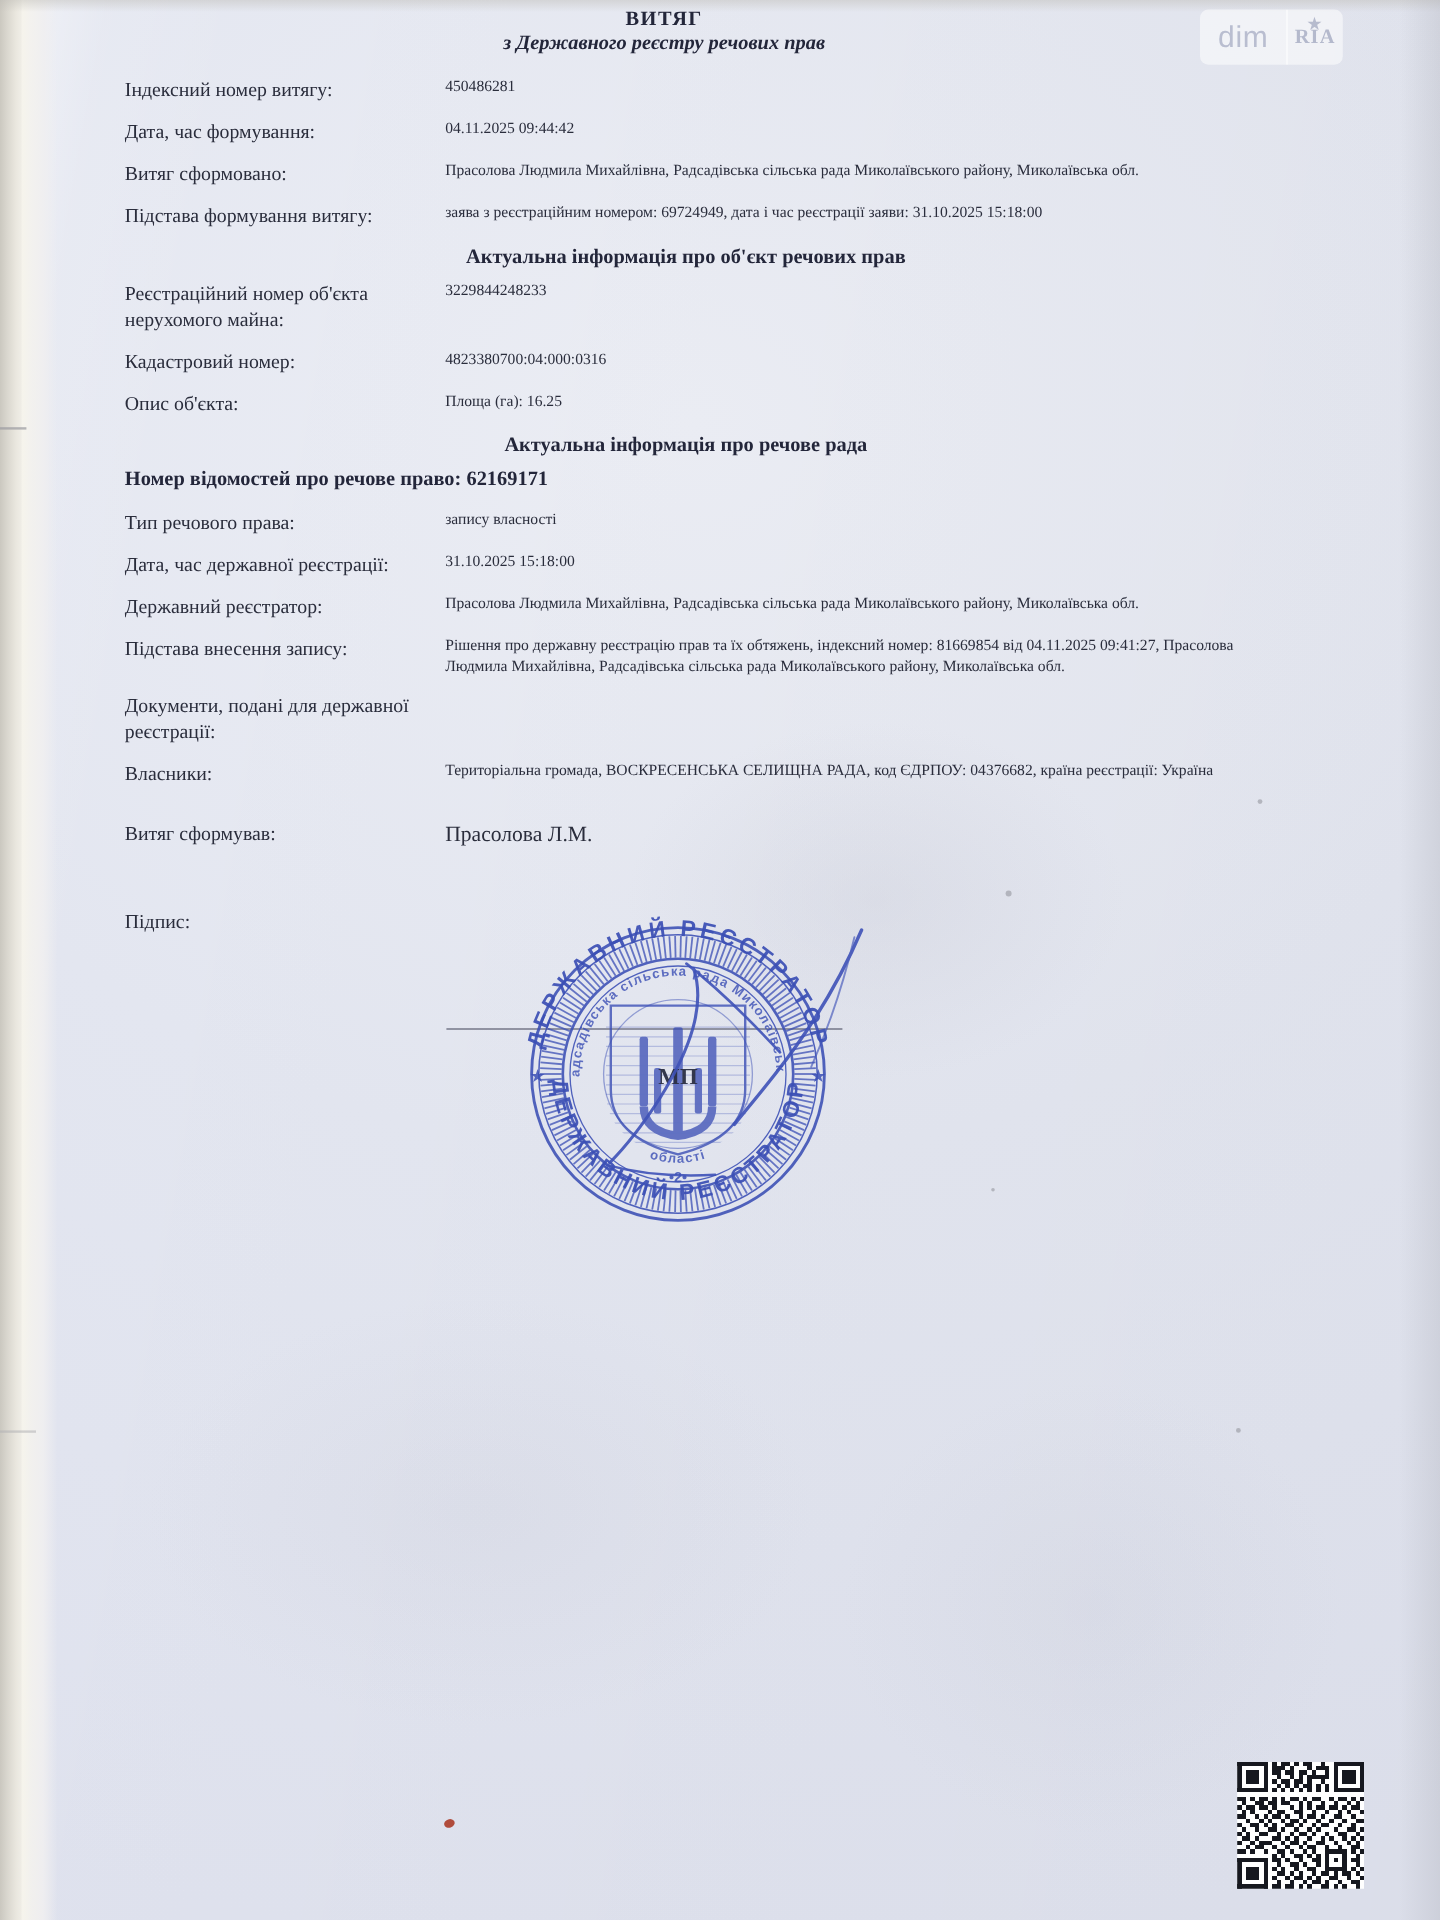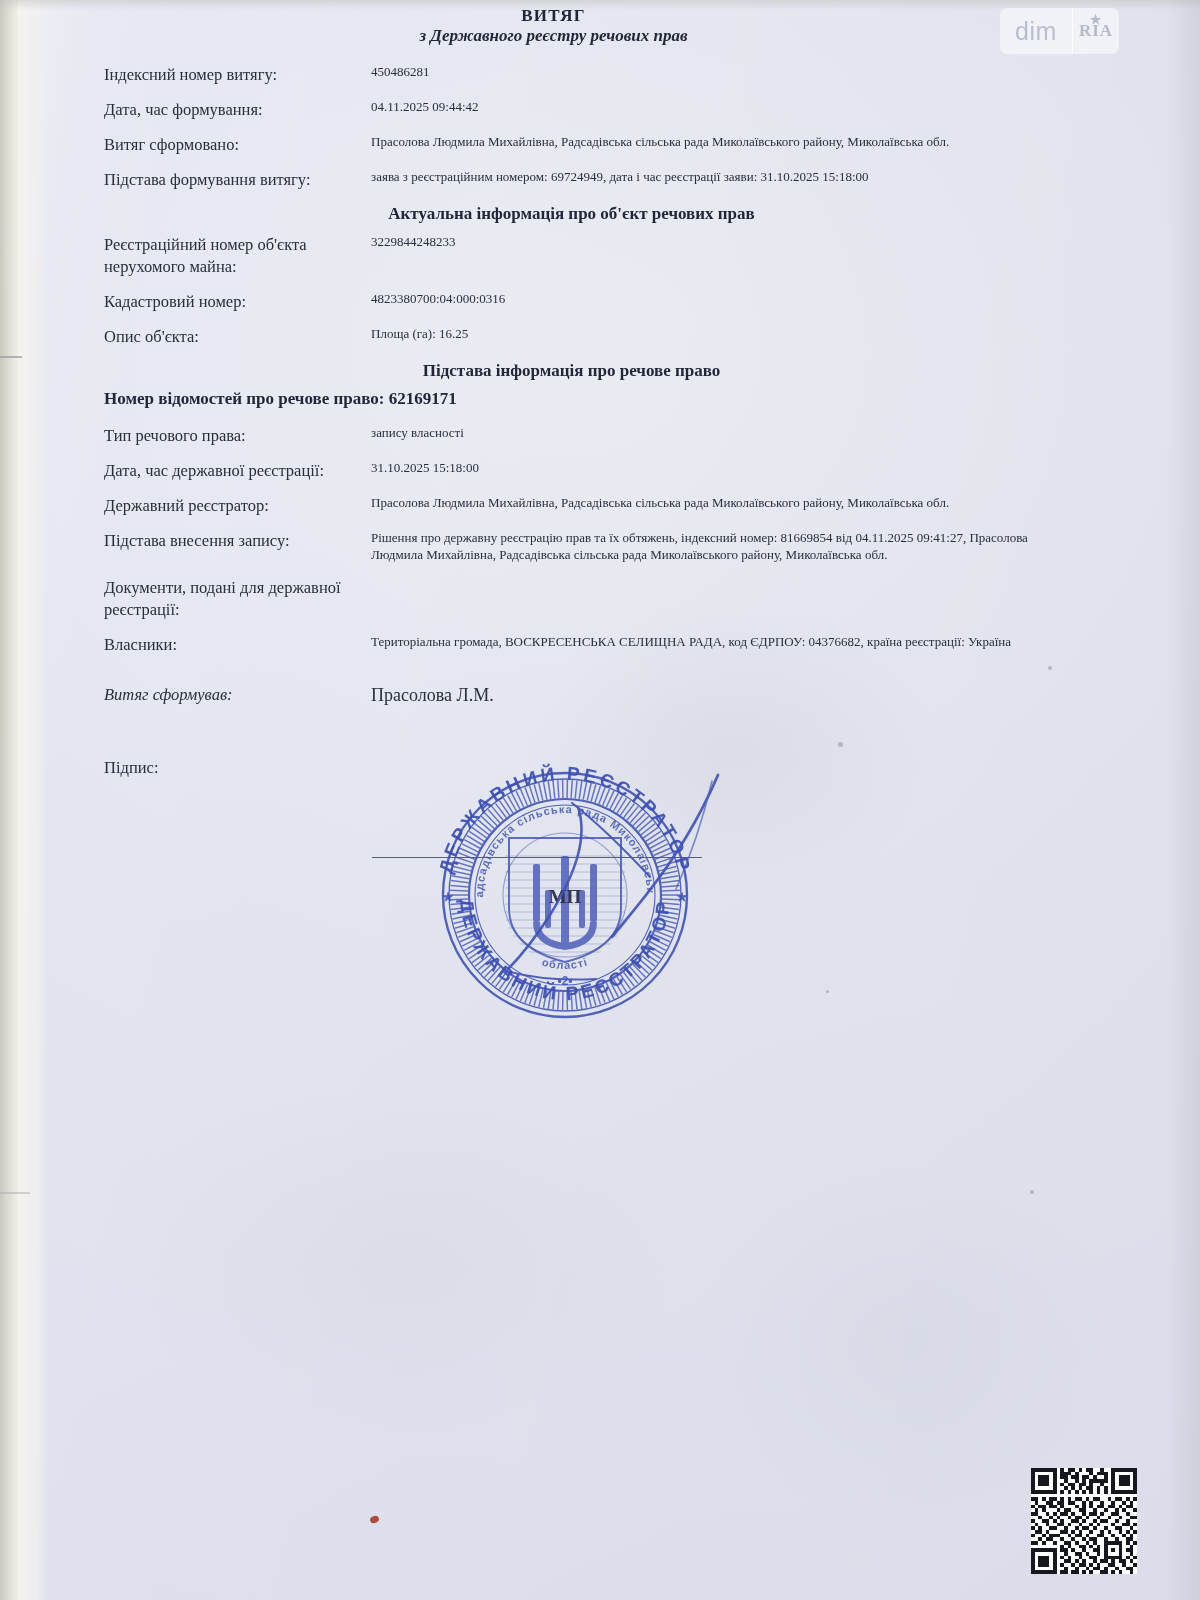--- a/index.html
+++ b/index.html
@@ -200,21 +200,21 @@
     margin-bottom: 16px;
   }
 
   
   .sign-row {
     display: flex;
     align-items: flex-start;
     padding: 0 40px 0 104px;
     margin-top: 30px;
   }
-  .sign-row .label { flex: 0 0 267px; font-size: 16.5px; font-style: italic; }
+  .sign-row .label { flex: 0 0 267px; font-size: 16.5px; }
   .sign-row .value { font-size: 18px; }
 
   .signature-row {
     display: flex;
     align-items: flex-start;
     padding: 0 40px 0 104px;
     margin-top: 52px;
   }
   .signature-row .label { flex: 0 0 267px; font-size: 16.5px; }
 
@@ -306,21 +306,21 @@
       <div class="row">
         <div class="label">Кадастровий номер:</div>
         <div class="value">4823380700:04:000:0316</div>
       </div>
       <div class="row">
         <div class="label">Опис об'єкта:</div>
         <div class="value">Площа (га): 16.25</div>
       </div>
     </div>
 
-    <div class="section-heading">Підстава інформація про речове право</div>
+    <div class="section-heading">Актуальна інформація про речове рада</div>
     <div class="record-number">Номер відомостей про речове право: 62169171</div>
 
     <div class="rows" style="margin-top:0">
       <div class="row">
         <div class="label">Тип речового права:</div>
         <div class="value">запису власності</div>
       </div>
       <div class="row">
         <div class="label">Дата, час державної реєстрації:</div>
         <div class="value">31.10.2025 15:18:00</div>

